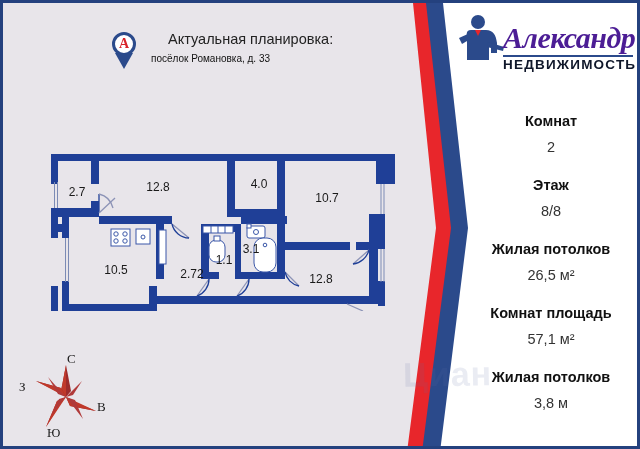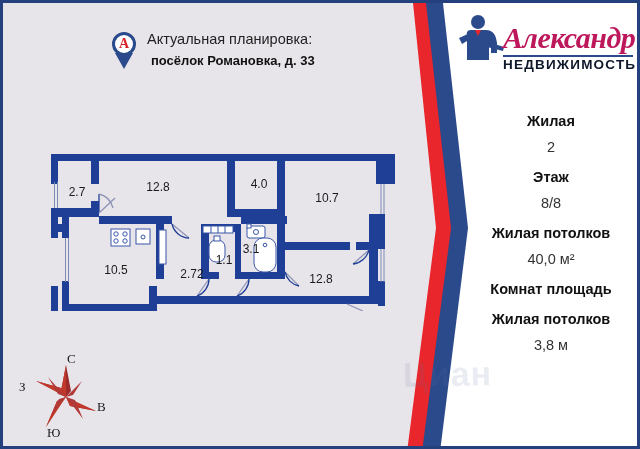--- a/index.html
+++ b/index.html
@@ -21,35 +21,35 @@
   
   #hdr{position:absolute;left:107px;top:28px;width:300px;height:52px;}
   .pin{position:absolute;left:0;top:0;width:30px;height:44px;}
   .pin .circ{position:absolute;left:2px;top:1px;width:24px;height:24px;border-radius:50%;
              background:#fff;border:3px solid #2b4a8b;box-sizing:border-box;
              display:flex;align-items:center;justify-content:center;
              font:bold 14px "Liberation Serif",serif;color:#d8232a;line-height:1;}
   .pin .tail{position:absolute;left:5px;top:22px;width:0;height:0;
              border-left:9px solid transparent;border-right:9px solid transparent;
              border-top:16px solid #2b4a8b;}
-  #hdr .l1{position:absolute;left:37px;top:0px;font-size:14.5px;color:#222;white-space:nowrap;}
-  #hdr .l2{position:absolute;left:41px;top:22px;font-size:13px;font-weight:bold;color:#111;white-space:nowrap;}
+  #hdr .l1{position:absolute;left:58px;top:0px;font-size:14.5px;color:#222;white-space:nowrap;}
+  #hdr .l2{position:absolute;left:41px;top:22px;font-size:10px;font-weight:normal;color:#111;white-space:nowrap;}
 
   
   #logo{position:absolute;left:452px;top:8px;width:180px;height:78px;}
   #logo .brand{position:absolute;left:48px;top:10px;font:italic bold 30px "Liberation Serif",serif;
-               color:#be185d;letter-spacing:-0.5px;white-space:nowrap;}
+               color:#4c1d95;letter-spacing:-0.5px;white-space:nowrap;}
   #logo .sub{position:absolute;left:48px;top:46px;font:bold 13.5px "Liberation Sans",sans-serif;
              color:#0f172a;letter-spacing:1.2px;white-space:nowrap;}
   #logo .bar{position:absolute;left:48px;top:44px;width:130px;height:2px;background:#2b4a8b;}
   #logo .man{position:absolute;left:0px;top:2px;width:52px;height:58px;}
 
   
   #info{position:absolute;left:460px;top:110px;width:176px;text-align:center;}
-  #info .k{font-size:14.5px;font-weight:bold;color:#111;margin-top:14px;}
+  #info .k{font-size:14.5px;font-weight:bold;color:#111;margin-top:22px;}
   #info .k:first-child{margin-top:0;}
   #info .v{font-size:14.5px;color:#333;margin-top:10px;}
 
   
   #wm{position:absolute;left:400px;top:352px;font:bold 34px "Liberation Sans",sans-serif;
       color:rgba(90,110,160,0.13);letter-spacing:1px;transform:rotate(-1deg);user-select:none;}
 
   
   #plan{position:absolute;left:48px;top:143px;width:350px;height:165px;}
   #plan svg{display:block;}
@@ -91,27 +91,28 @@
         <rect x="20" y="17" width="5" height="16"></rect>
       </g>
       <path d="M20 17 L23 23 L26 17 Z" fill="#e8262b"></path>
     </svg>
     <div class="brand">Александр</div>
     <div class="bar"></div>
     <div class="sub">НЕДВИЖИМОСТЬ</div>
   </div>
 
   <div id="info">
-    <div class="k">Жилая</div>
+    <div class="k">Комнат</div>
     <div class="v">2</div>
     <div class="k">Этаж</div>
     <div class="v">8/8</div>
     <div class="k">Жилая потолков</div>
-    <div class="v">40,0 м²</div>
+    <div class="v">26,5 м²</div>
     <div class="k">Комнат площадь</div>
+    <div class="v">57,1 м²</div>
     <div class="k">Жилая потолков</div>
     <div class="v">3,8 м</div>
   </div>
 
   <div id="wm">Циан</div>
 
   <div id="plan">
   <svg width="350" height="165" viewBox="0 0 350 165">
     <g fill="#1f3f97">
 

